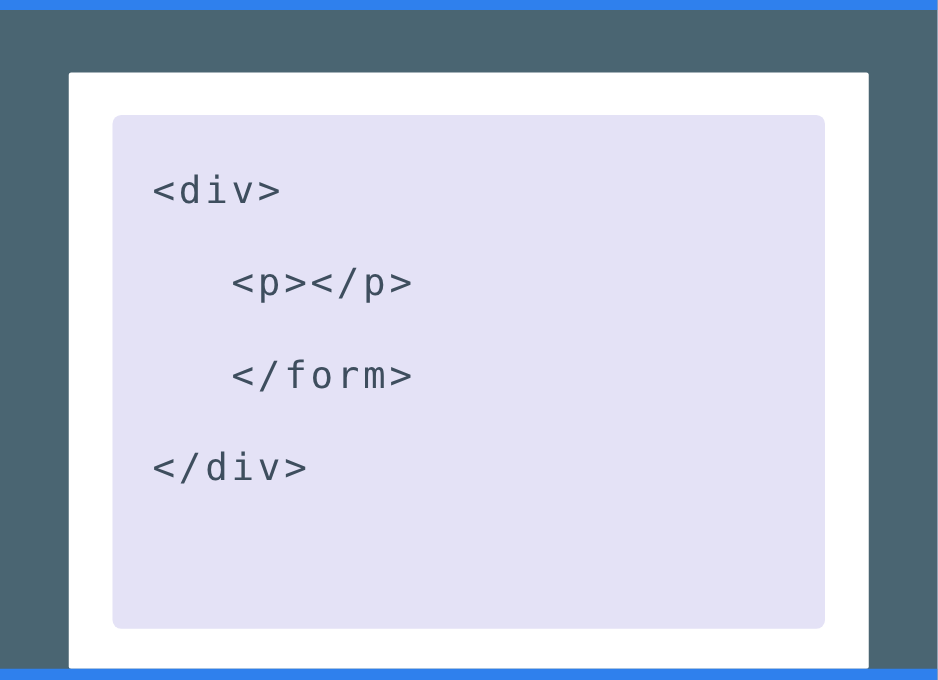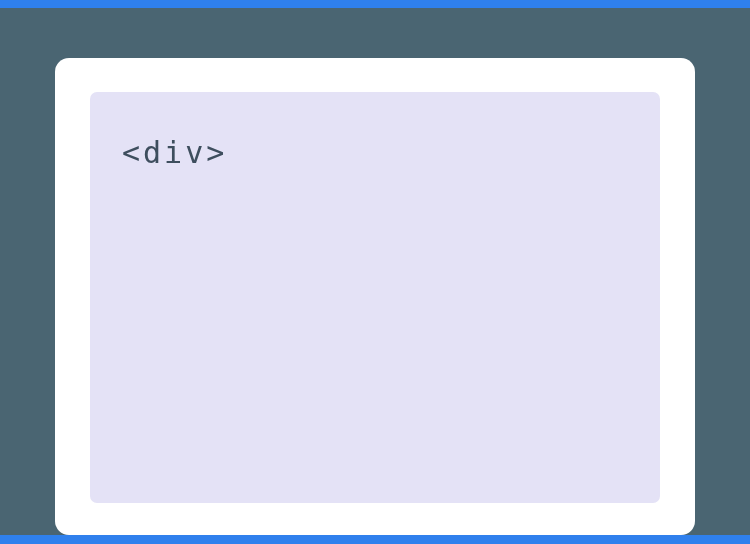--- a/index.html
+++ b/index.html
@@ -20,21 +20,21 @@
   }
   .accent-bar.top { top: 0; height: 8px; }
   .accent-bar.bottom { bottom: 0; height: 9px; }
   .card {
     position: absolute;
     left: 55px;
     top: 58px;
     width: 640px;
     height: 477px;
     background: #ffffff;
-    border-radius: 14px;
+    border-radius: 2px;
     padding: 34px 35px;
   }
   .code-block {
     width: 100%;
     height: 411px;
     background: #e4e2f6;
     border-radius: 7px;
     padding: 24px 0 0 32px;
     overflow: hidden;
   }
@@ -47,16 +47,19 @@
   }
 </style>
 </head>
 <body>
 
 <div class="accent-bar top"></div>
 
 <div class="card">
   <div class="code-block">
     <div class="code-line">&lt;div&gt;</div>
+    <div class="code-line">   &lt;p&gt;&lt;/p&gt;</div>
+    <div class="code-line">   &lt;/form&gt;</div>
+    <div class="code-line">&lt;/div&gt;</div>
   </div>
 </div>
 
 <div class="accent-bar bottom"></div>
 
 </body></html>

